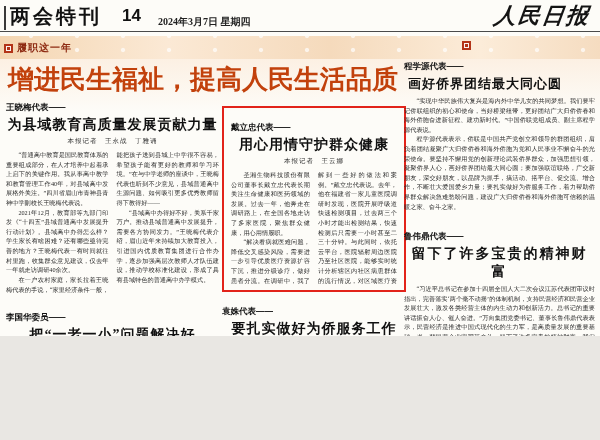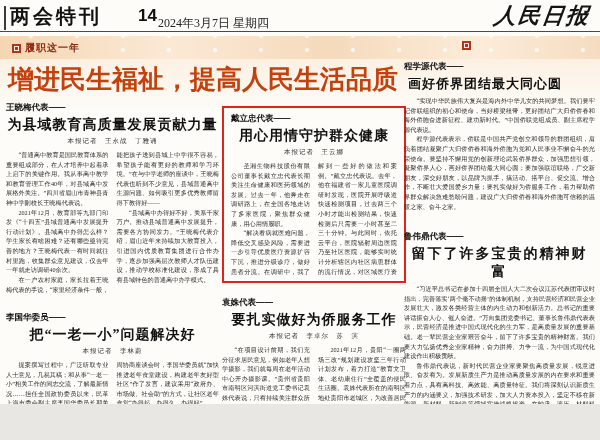--- a/index.html
+++ b/index.html
@@ -1,41 +1,41 @@
 <!DOCTYPE html>
 <html><head>
 <meta charset="utf-8">
 <style>
   html,body { margin:0; padding:0; background:#e9e7e3; }
-  .page { position:relative; width:600px; height:404px; background:#fdfcf8;
+  .page { position:relative; width:600px; height:336px; background:#fdfcf8;
           overflow:hidden; font-family:"Liberation Serif", serif; color:#222; }
 
   
   .m-vline { position:absolute; left:4px; top:6px; width:2px; height:24px; background:#3a3a3a; }
   .m-rule  { position:absolute; left:0; right:0; top:31px; border-top:1.5px solid #4a4a4a; }
   .m-section { position:absolute; left:10px; top:3px; font-family:"Liberation Sans",sans-serif;
                font-weight:900; font-size:20px; letter-spacing:3px; color:#111; }
-  .m-page  { position:absolute; left:138px; top:6px; font-family:"Liberation Sans",sans-serif;
+  .m-page  { position:absolute; left:122px; top:6px; font-family:"Liberation Sans",sans-serif;
              font-weight:800; font-size:17px; color:#111; }
-  .m-date  { position:absolute; left:158px; top:15px; font-size:12px; font-weight:400; color:#222; }
+  .m-date  { position:absolute; left:158px; top:15px; font-size:10px; font-weight:700; color:#222; }
   .m-logo  { position:absolute; right:10px; top:1px; font-size:22px; font-weight:900;
              font-style:italic; letter-spacing:2px; transform:skewX(-7deg); color:#141414; }
 
   
   .banner { position:absolute; left:0; right:0; top:36px; height:23px;
             background:linear-gradient(90deg,#f4d6b2,#fbe9d5 28%,#f5dabc 55%,#fcecd9 80%,#f5dcc0); }
   .banner::after { content:""; position:absolute; inset:0;
             background-image:radial-gradient(circle, rgba(255,255,255,.85) 1.6px, rgba(255,255,255,0) 2.6px);
             background-size:46px 14px; background-position:8px 7px; opacity:.8; }
   .band { position:absolute; left:0; right:0; top:59px; height:52px;
           background:linear-gradient(#fcf0e3, rgba(253,252,248,0)); }
   .tag { position:absolute; top:41px; display:flex; align-items:center; gap:4px; z-index:2;
          font-family:"Liberation Sans",sans-serif; font-weight:800; font-size:10px;
          color:#8e2b12; letter-spacing:1px; }
-  .tag-left { left:12px; } .tag-right { left:462px; }
+  .tag-left { left:4px; } .tag-right { left:462px; }
   .tag-icon { width:9px; height:9px; background:#b33418; position:relative; flex:0 0 auto; }
   .tag-icon::after { content:""; position:absolute; inset:2px; border:1px solid rgba(255,255,255,.95); }
 
   
   .headline { position:absolute; left:6px; top:62px; width:394px; text-align:center; z-index:2;
               font-family:"Liberation Sans",sans-serif; font-weight:900; font-size:26px;
               letter-spacing:0px; color:#c2410c; }
 
   
   .col { position:absolute; }
@@ -46,21 +46,21 @@
   .speaker { font-family:"Liberation Sans",sans-serif; font-weight:800; font-size:8.5px;
              margin:0 0 2px; color:#111; }
   .title   { font-weight:800; font-size:14px; text-align:center; letter-spacing:1px;
              margin:0 0 3px; color:#111; }
   .byline  { text-align:center; font-size:6.5px; color:#333; margin:0 0 4px; letter-spacing:1px; }
   .body    { font-size:6.2px; line-height:1.55; text-align:justify; color:#2b2b2b;
              columns:2; column-gap:8px; column-fill:auto; overflow:hidden; }
   .body p  { margin:0; text-indent:2em; }
   .body-1col { columns:1; }
 
-  .red-box { border:2px solid #e2231a; padding:5px 7px 4px; background:transparent; }
+  .red-box { border:2px solid #e2231a; padding:14px 7px 4px; background:transparent; }
 
   .h-a .body { height:150px; }
   .art-b { margin-top:12px; }
   .h-b .body { height:82px; }
   .h-c .body { height:116px; }
   .art-d { margin-top:14px; }
   .h-d .body { height:86px; }
   .h-e .title, .h-e-title { text-align:left; padding-left:4px; font-size:13px; }
   .h-e .body { height:126px; }
   .art-f { margin-top:9px; }

